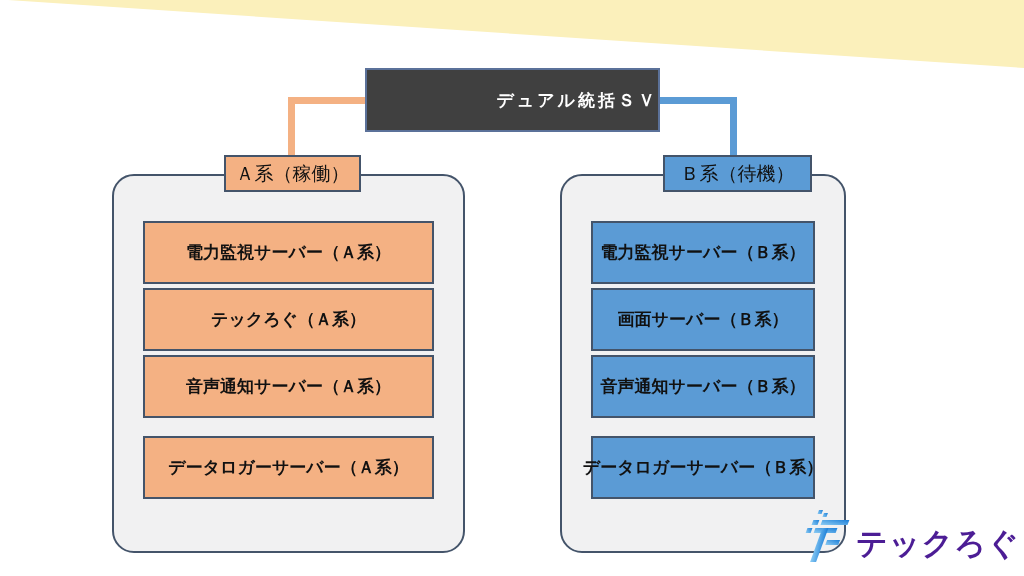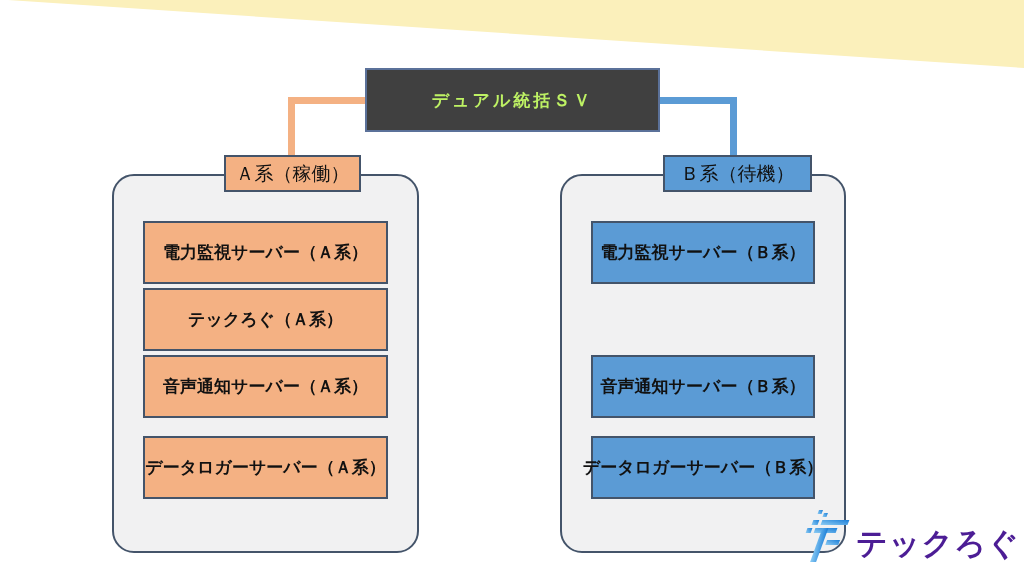--- a/index.html
+++ b/index.html
@@ -15,42 +15,42 @@
     position:absolute; left:0; top:0; width:1024px; height:68px;
     background:#FBF0BB;
     clip-path:polygon(8px 0, 1024px 0, 1024px 68px);
   }
 
   
   .root-box {
     position:absolute; left:365px; top:68px; width:295px; height:64px;
     box-sizing:border-box;
     background:#404040; border:2px solid #5B7199;
-    display:flex; align-items:center; justify-content:center;
-    color:#bef264; font-size:17px; font-weight:700; letter-spacing:3px;
+    display:flex; align-items:center; justify-content:flex-end;
+    color:#ffffff; font-size:17px; font-weight:700; letter-spacing:3px;
     z-index:3;
   }
 
   
   .conn { position:absolute; z-index:1; }
   .conn.a { background:#F4B183; }
   .conn.b { background:#5B9BD5; }
   #conn-a-h { left:288px; top:97px;  width:80px; height:7px; }
   #conn-a-v { left:288px; top:97px;  width:7px;  height:62px; }
   #conn-b-h { left:657px; top:97px;  width:80px; height:7px; }
   #conn-b-v { left:730px; top:97px;  width:7px;  height:62px; }
 
   
   .panel {
     position:absolute; top:174px; height:379px;
     box-sizing:border-box;
     background:#F1F1F2; border:2px solid #44546A; border-radius:22px;
     z-index:2;
   }
-  #panel-a { left:112px; width:307px; }
+  #panel-a { left:112px; width:353px; }
   #panel-b { left:560px; width:286px; }
 
   
   .group-label {
     position:absolute; top:155px; height:37px;
     box-sizing:border-box; border:2px solid #44546A;
     display:flex; align-items:center; justify-content:center;
     font-size:19px; font-weight:400; z-index:4;
   }
   #label-a { left:224px; width:137px; background:#F4B183; }
@@ -112,20 +112,23 @@
   </div>
   <div class="server s3">
     <span>データロガーサーバー（Ａ系）</span>
   </div>
 </div>
 
 <div id="panel-b" class="panel">
   <div class="server s0">
     <span>電力監視サーバー（Ｂ系）</span>
   </div>
+  <div class="server s1">
+    <span>画面サーバー（Ｂ系）</span>
+  </div>
   <div class="server s2">
     <span>音声通知サーバー（Ｂ系）</span>
   </div>
   <div class="server s3">
     <span>データロガーサーバー（Ｂ系）</span>
   </div>
 </div>
 
 <div class="logo">
   <svg class="logo-mark" viewBox="0 0 54 56" xmlns="http://www.w3.org/2000/svg">

